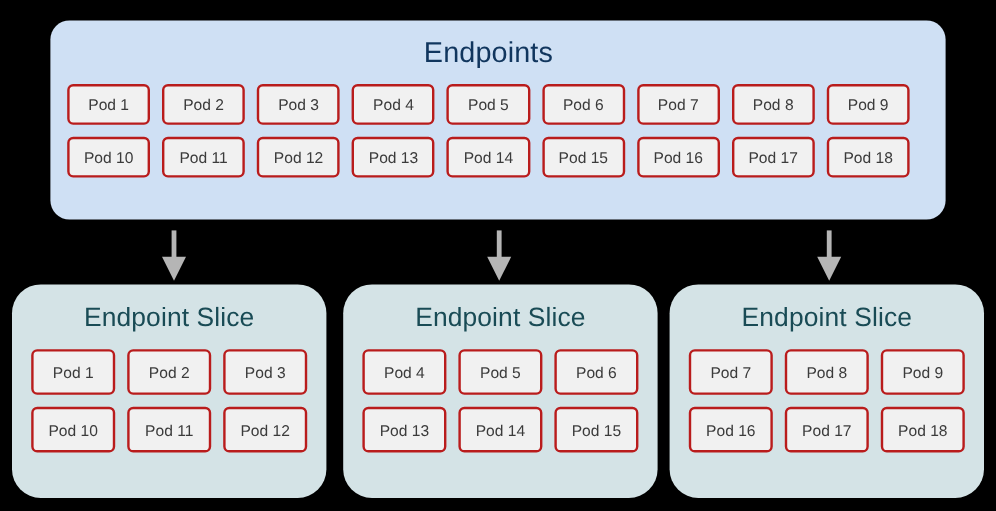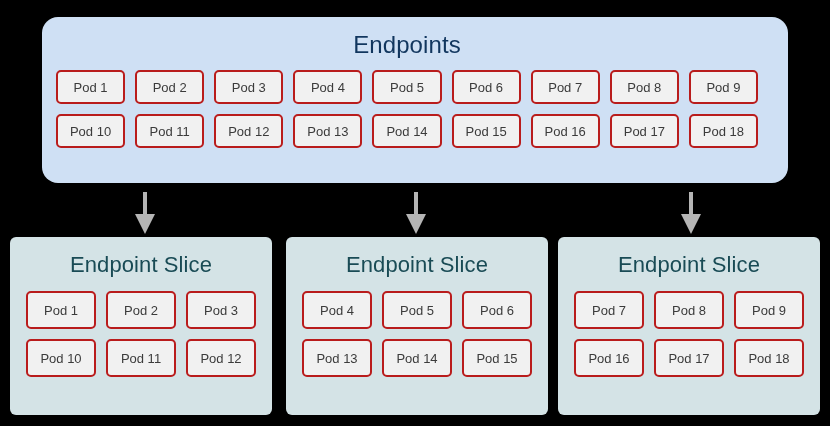--- a/index.html
+++ b/index.html
@@ -98,21 +98,21 @@
     top: 237px;
     width: 830px;
     height: 178px;
   }
   .slice-panel {
     position: absolute;
     top: 0;
     width: 262px;
     height: 178px;
     background: #d4e3e6;
-    border-radius: 6px;
+    border-radius: 24px;
     box-sizing: border-box;
     padding: 8px 16px 22px 16px;
   }
   .slice-panel.s1 { left: 10px; }
   .slice-panel.s2 { left: 286px; }
   .slice-panel.s3 { left: 558px; }
 
   .slice-title {
     text-align: center;
     color: #194b55;

